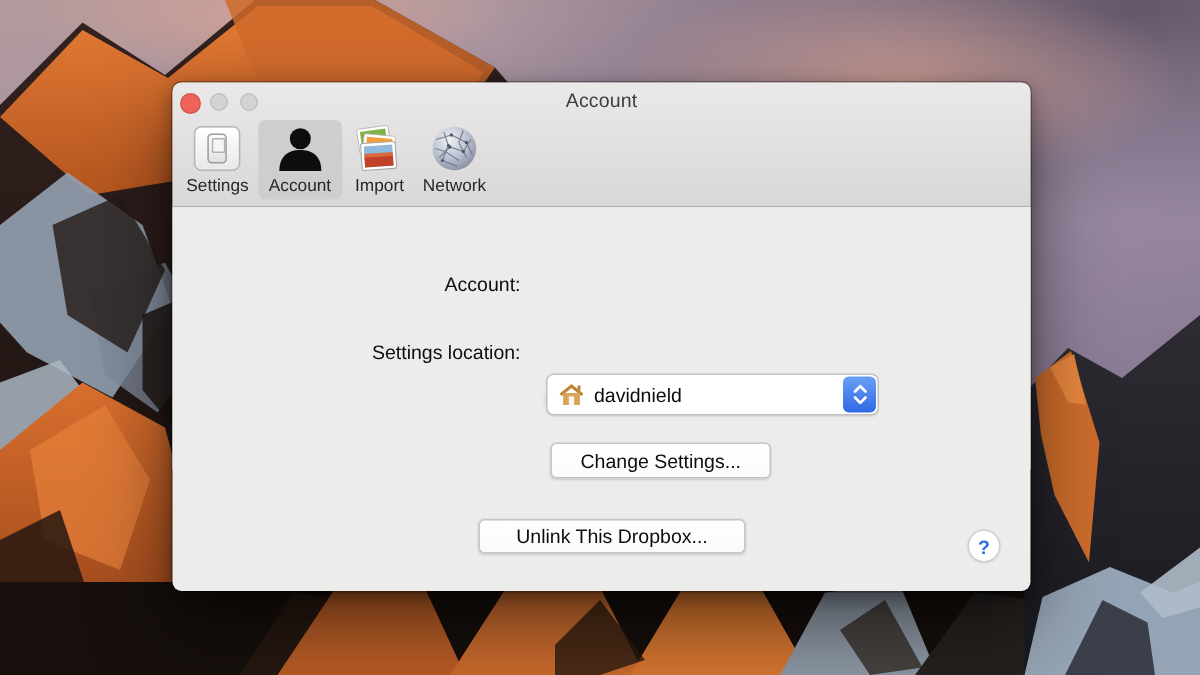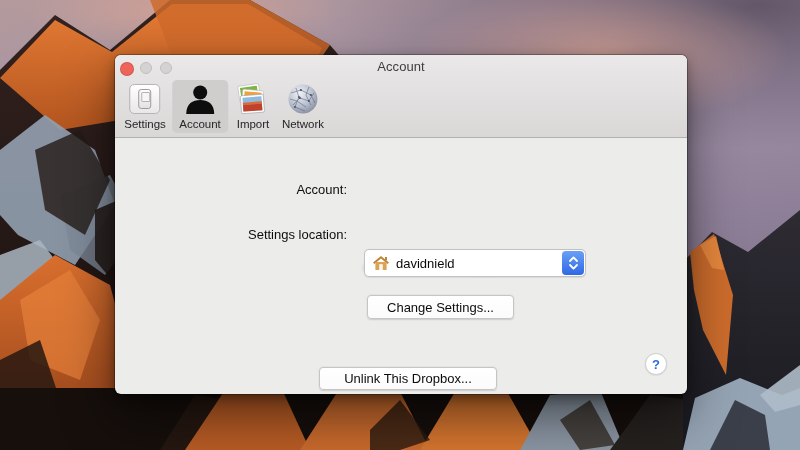--- a/index.html
+++ b/index.html
@@ -88,21 +88,21 @@
   .push-btn{
     position:absolute;box-sizing:border-box;
     background:linear-gradient(#ffffff,#fbfbfb);
     border:1px solid #c6c5c5;border-radius:4px;
     box-shadow:0 .5px 1.5px rgba(0,0,0,.14);
     font-size:13px;color:#0c0c0c;text-align:center;cursor:default;
     font-family:"Liberation Sans","DejaVu Sans",sans-serif;
     display:flex;align-items:center;justify-content:center;
   }
   #btn-change{left:252px;top:157px;width:147px;height:24px;}
-  #btn-unlink{left:204px;top:208px;width:178px;height:23px;margin-top:21px;}
+  #btn-unlink{left:204px;top:208px;width:178px;height:23px;}
   .help-btn{
     position:absolute;left:530px;top:215px;width:22px;height:22px;border-radius:50%;
     background:#ffffff;border:1px solid #d2d1d1;box-sizing:border-box;
     box-shadow:0 .5px 1.5px rgba(0,0,0,.12);
     font-size:13px;font-weight:bold;color:#2c6be0;
     display:flex;align-items:center;justify-content:center;cursor:default;
   }
 </style>
 </head>
 <body>

